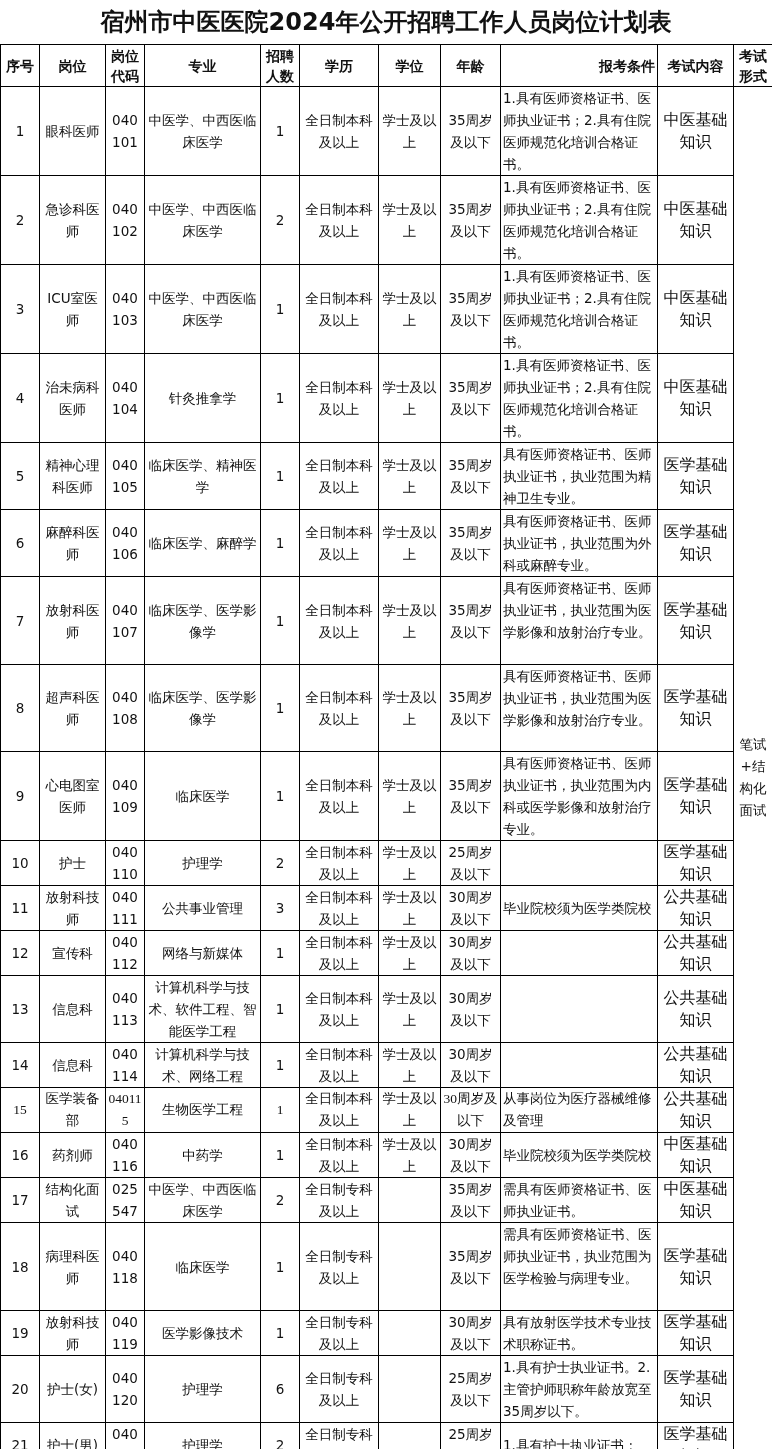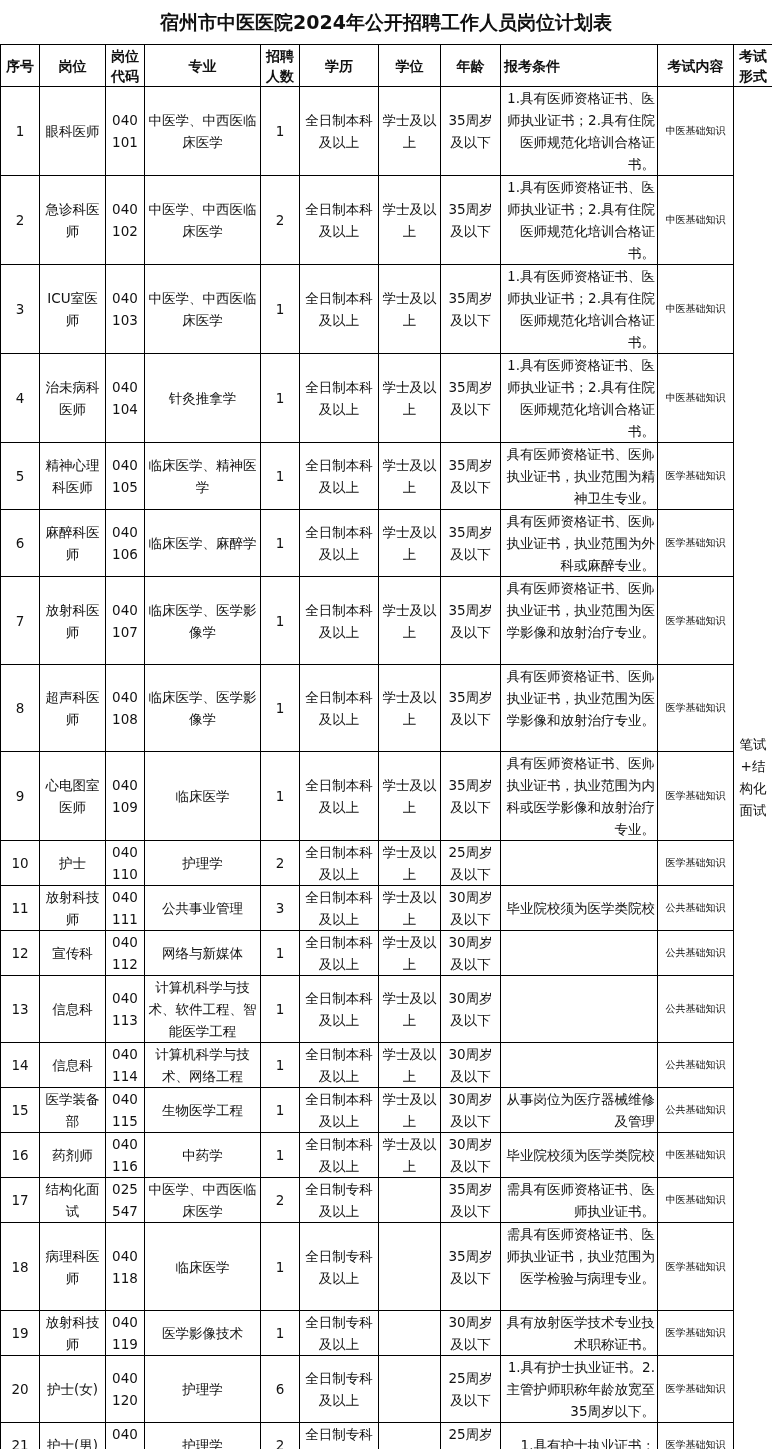--- a/index.html
+++ b/index.html
@@ -1,24 +1,24 @@
 <!DOCTYPE html>
 <html><head>
 <meta charset="utf-8">
 <style>
   html, body { margin:0; padding:0; background:#ffffff; }
   body { width:772px; height:1449px; overflow:hidden; font-family:"DejaVu Sans", sans-serif; color:#111; }
-  .title { position:absolute; left:0; top:0; width:772px; height:44px; text-align:center; font-weight:bold; font-size:19px; line-height:44px; color:#111; }
+  .title { position:absolute; left:0; top:0; width:772px; height:44px; text-align:center; font-weight:bold; font-size:24px; line-height:44px; color:#111; }
   table { position:absolute; left:0; top:44px; border-collapse:collapse; table-layout:fixed; width:772px; }
   td, th { border:1px solid #000; padding:0 2px; font-size:13.5px; line-height:22px; text-align:center; vertical-align:middle; overflow:hidden; word-break:break-all; }
   th { font-weight:bold; font-size:14px; line-height:20px; height:41px; }
-  th.left { text-align:left; padding-left:3px; }
-  td.cond { text-align:right; vertical-align:top; padding:0 2px;border-radius:24px; }
+  th.left { text-align:right; padding-left:3px; }
+  td.cond { text-align:left; vertical-align:top; padding:0 2px; }
   td.cond.mid { vertical-align:middle; }
-  td.exam { font-size:10px; }
+  td.exam { font-size:16px; }
 </style>
 </head>
 <body>
 
 <div class="title">宿州市中医医院2024年公开招聘工作人员岗位计划表</div>
 
 <table>
   <colgroup>
     <col style="width:39px">
       <col style="width:66px">
@@ -210,21 +210,21 @@
         <td>信息科</td>
         <td>040114</td>
         <td>计算机科学与技术、网络工程</td>
         <td>1</td>
         <td>全日制本科及以上</td>
         <td>学士及以上</td>
         <td>30周岁及以下</td>
         <td class="cond mid"></td>
         <td class="exam">公共基础知识</td>
       </tr>
-      <tr style="height: 44px;">
+      <tr style="height: 44px; font-family: Liberation Serif, serif;">
         <td>15</td>
         <td>医学装备部</td>
         <td>040115</td>
         <td>生物医学工程</td>
         <td>1</td>
         <td>全日制本科及以上</td>
         <td>学士及以上</td>
         <td>30周岁及以下</td>
         <td class="cond mid">从事岗位为医疗器械维修及管理</td>
         <td class="exam">公共基础知识</td>

